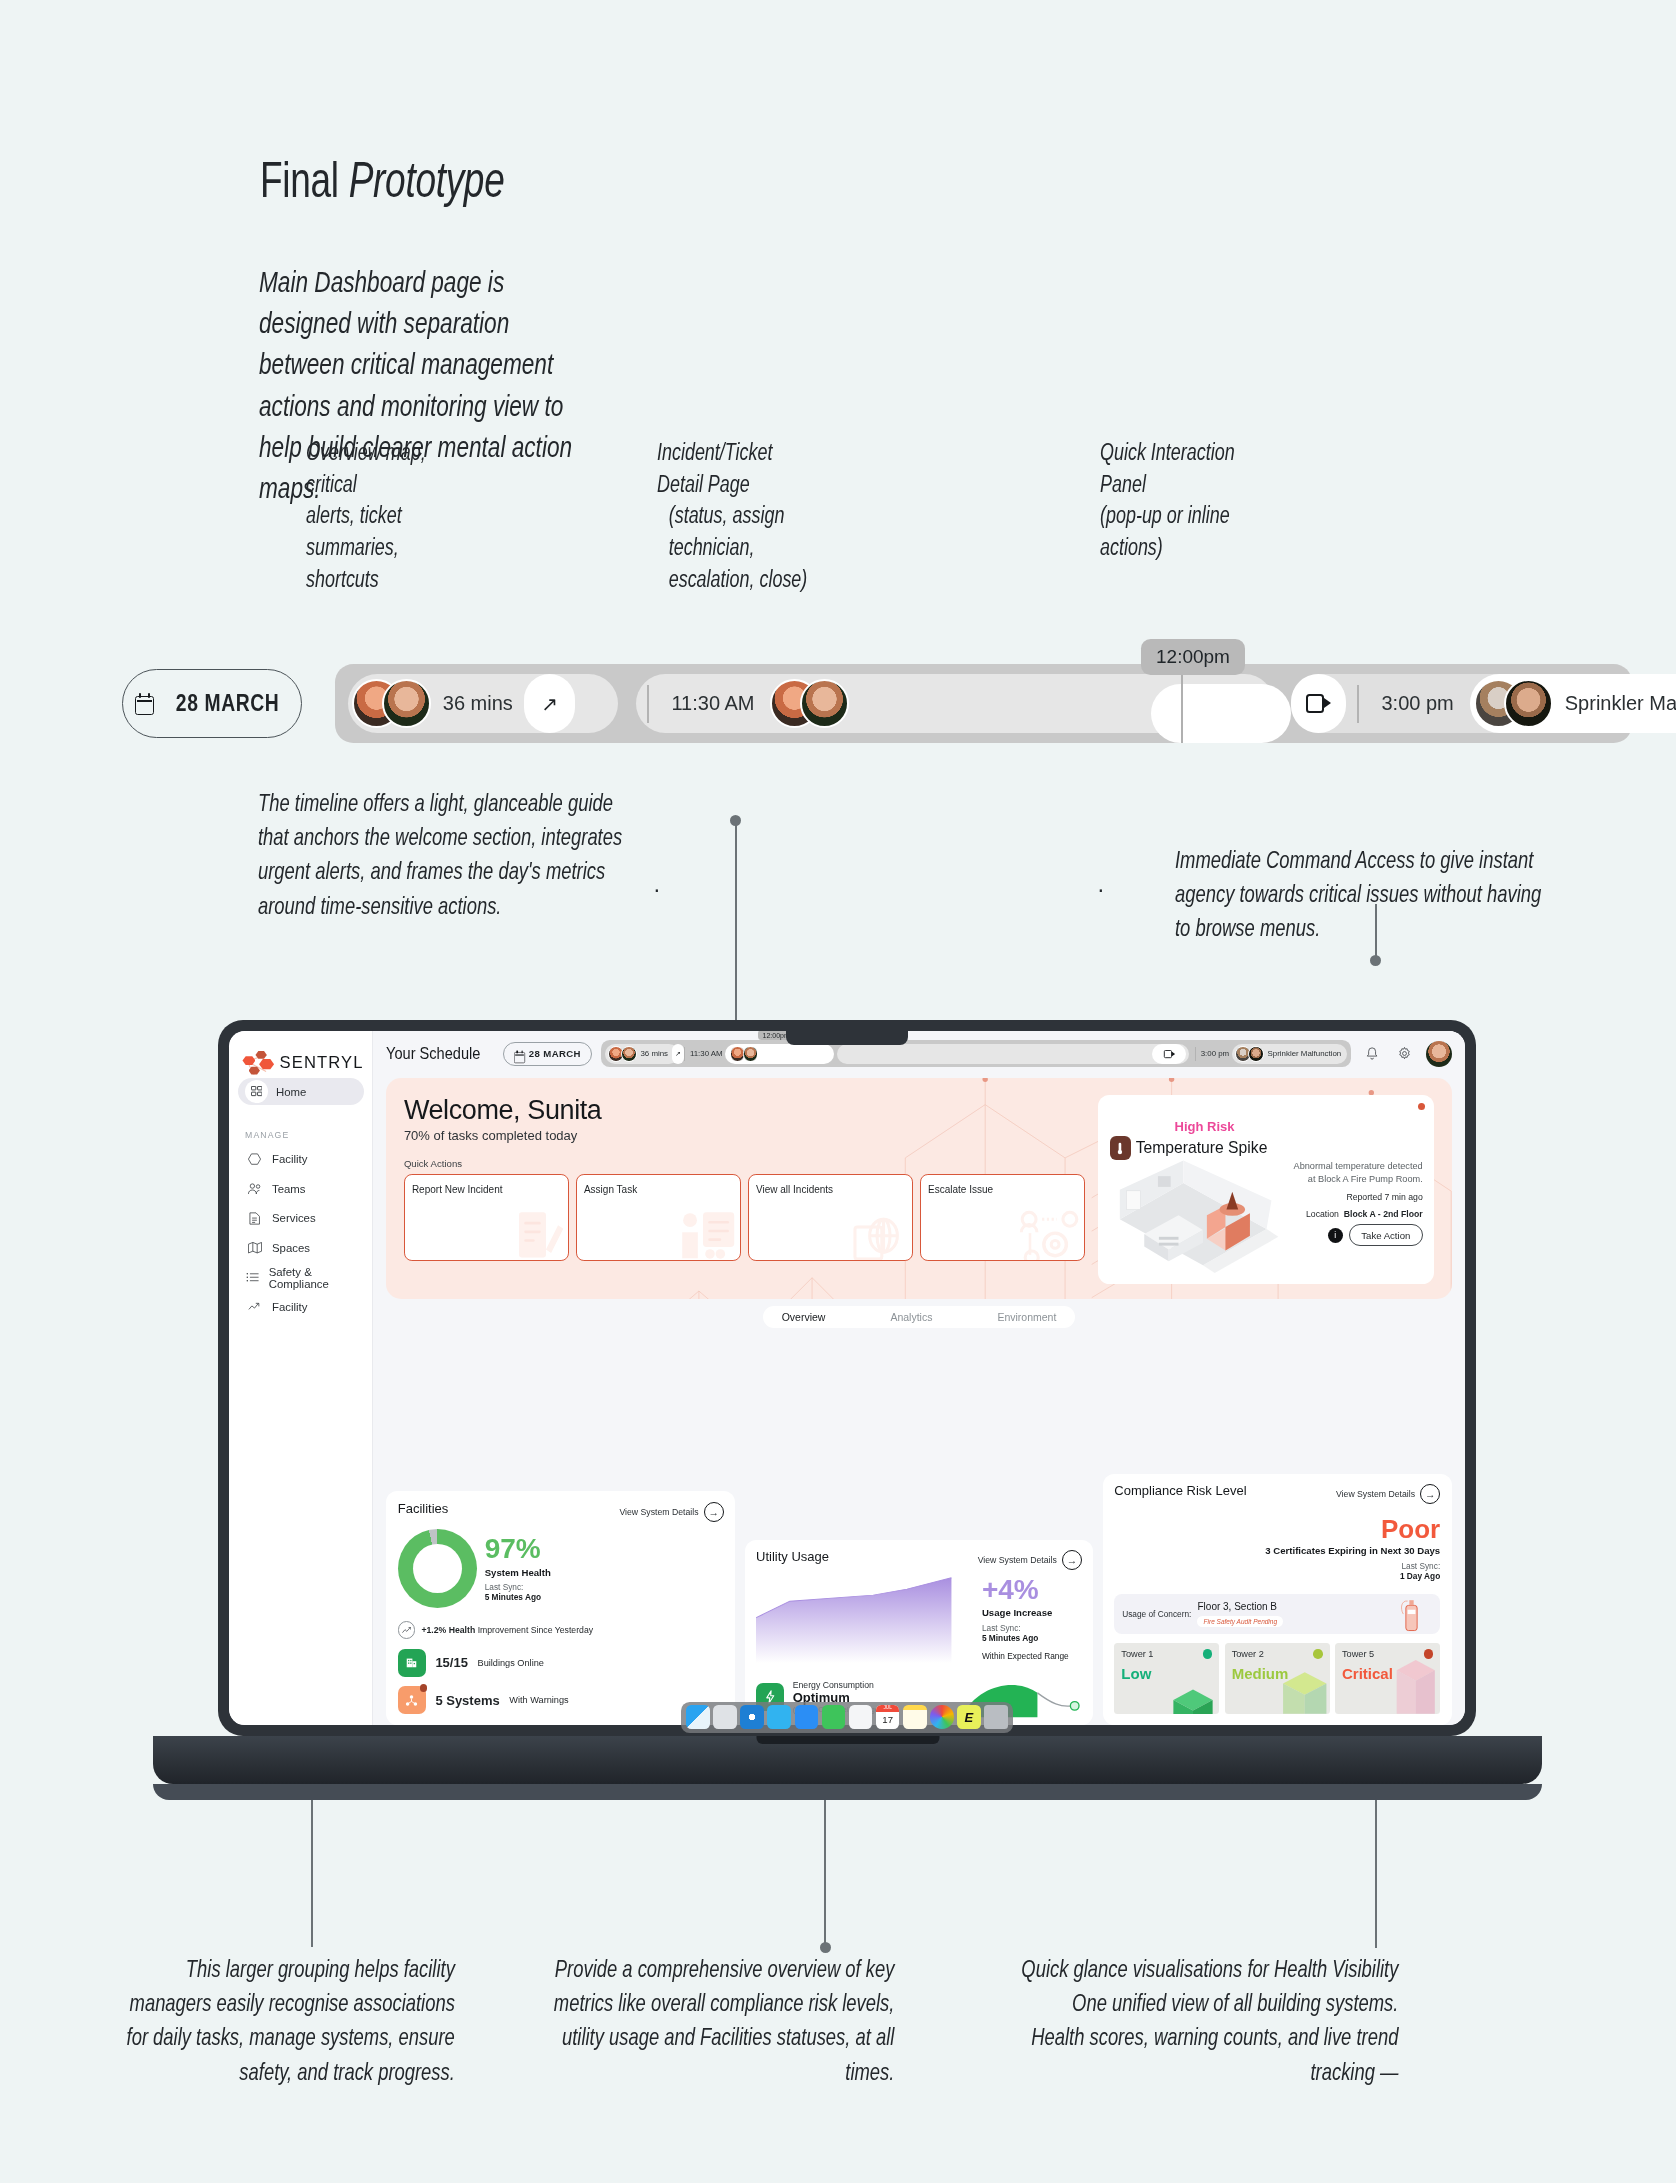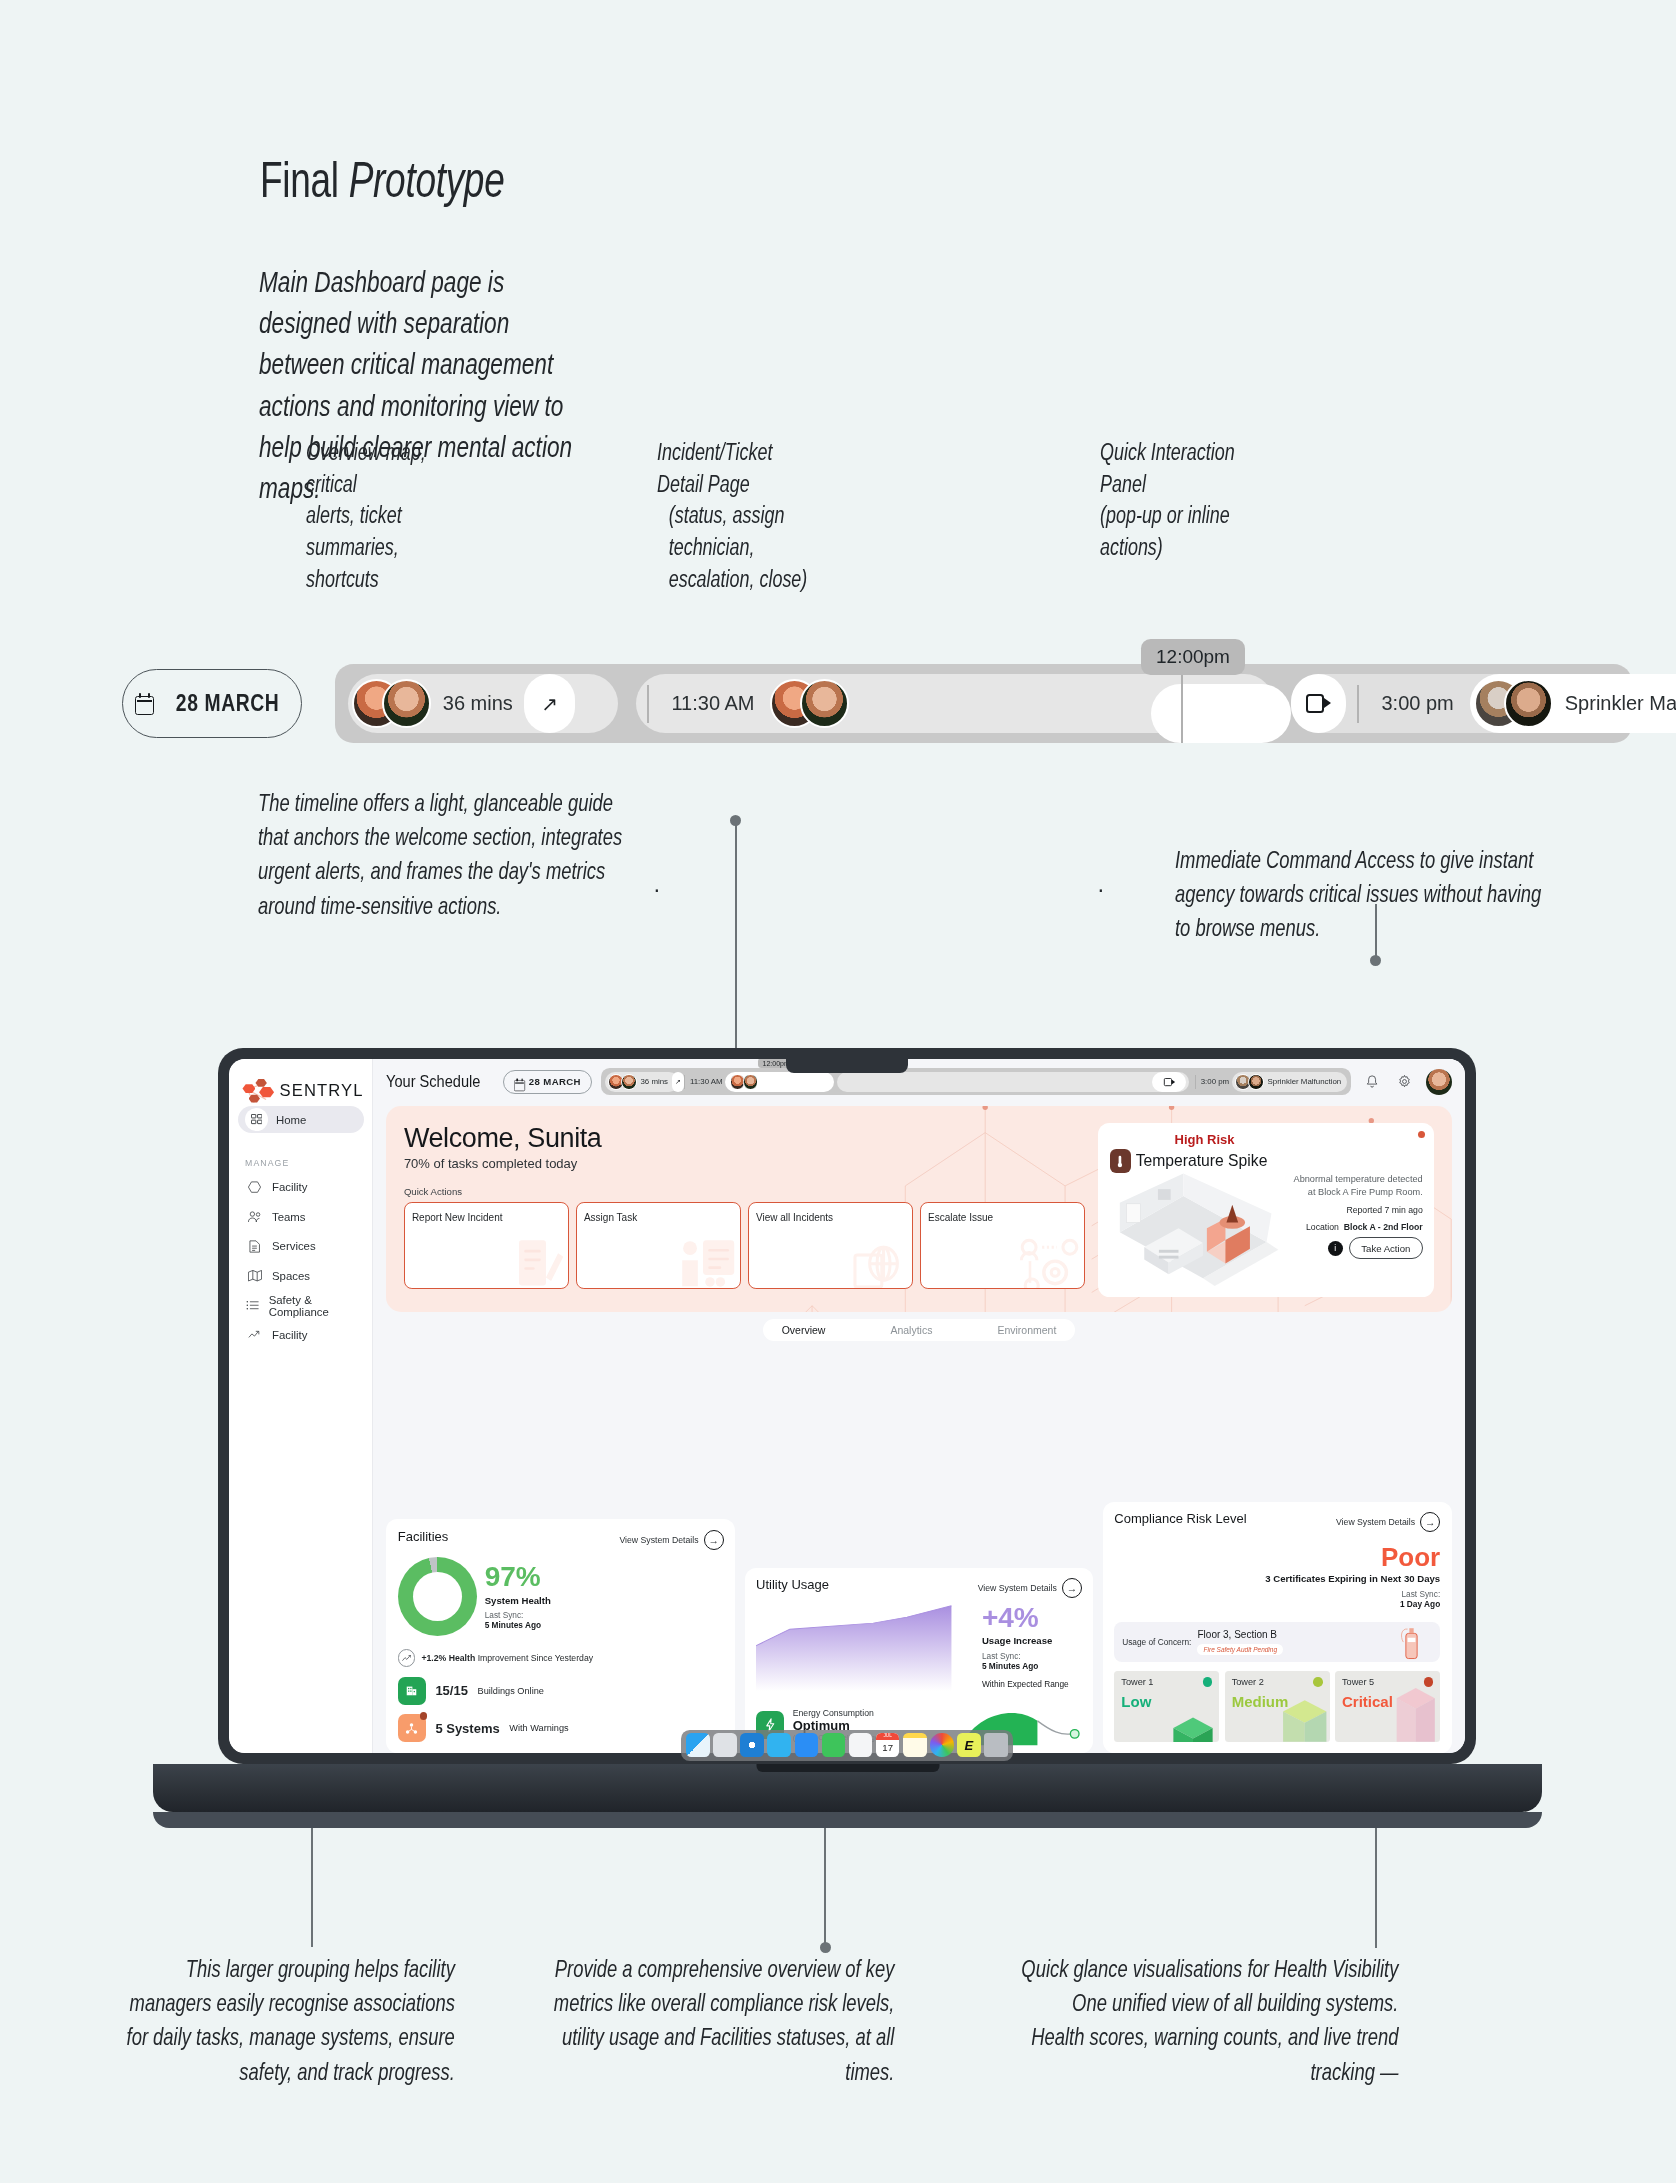--- a/index.html
+++ b/index.html
@@ -138,21 +138,21 @@
   .a-command  { left: 1175px; top: 843px; width: 472px; }
   .a-left     { left: 114px; top: 1952px; width: 437px; text-align: right; transform-origin: left top; }
   .a-mid      { left: 520px; top: 1952px; width: 480px; text-align: right; transform-origin: left top; }
   .a-right    { left: 1017px; top: 1952px; width: 489px; text-align: right; transform-origin: left top; }
 
   
   .lead { position: absolute; background: #6b7276; width: 1.7px; }
   .lead-dot { position: absolute; width: 11.4px; height: 11.4px; border-radius: 50%; background: #6b7276; }
 
   
-  .laptop { position: absolute; left: 218px; top: 1048px; width: 1258px; }
+  .laptop { position: absolute; left: 218px; top: 1020px; width: 1258px; }
   .lid {
     width: 1258px; height: 716px;
     background: #2e3339; border-radius: 25px;
     padding: 11.4px; position: relative;
   }
   .notch {
     position: absolute; left: 50%; transform: translateX(-50%); top: 11.4px;
     width: 122px; height: 14px; background: #2e3339; border-radius: 0 0 7.9px 7.9px; z-index: 5;
   }
   .screen {
@@ -245,21 +245,21 @@
   }
   .qa-art { position:absolute; right:2.6px; bottom:0; opacity:.35;}
 
   
   .alert {
     width: 336px; flex: 0 0 336px; background:#fff; border-radius: 11.4px;
     padding: 9.6px 11.4px; position: relative; z-index: 2;
     display:flex; flex-direction:column;
   }
   .alert-dot { position:absolute; right:9.6px; top:8.7px; width:7px;height:7px;border-radius:50%; background:#d8573a;}
-  .alert-risk { color:#b91c1c; font-size: 13px; font-weight: 700; margin-left: 65px;}
+  .alert-risk { color:#ec4899; font-size: 13px; font-weight: 700; margin-left: 65px; margin-top: 15px;}
   .alert-titlerow { display:flex; align-items:center; gap:5.2px; margin-top:1.7px;}
   .alert-chip { width: 21px; height: 24.5px; border-radius: 6.1px; background:#6b382c; display:flex;align-items:center;justify-content:center;}
   .alert-title { font-size: 15.7px; color:#15181b; white-space:nowrap;}
   .alert-body { display:flex; gap:6.1px; flex:1; }
   .alert-art { flex: 1; position:relative; min-width:0;}
   .alert-meta { width: 131px; flex: 0 0 131px; text-align:right; }
   .alert-desc { font-size: 9.2px; line-height:1.35; color:#5c6266; }
   .alert-kv { font-size: 8.7px; color:#1f2326; margin-top: 7px; }
   .alert-kv b { font-weight: 700; }
   .alert-actions { display:flex; align-items:center; justify-content:flex-end; gap:6.1px; margin-top: 5.2px;}

